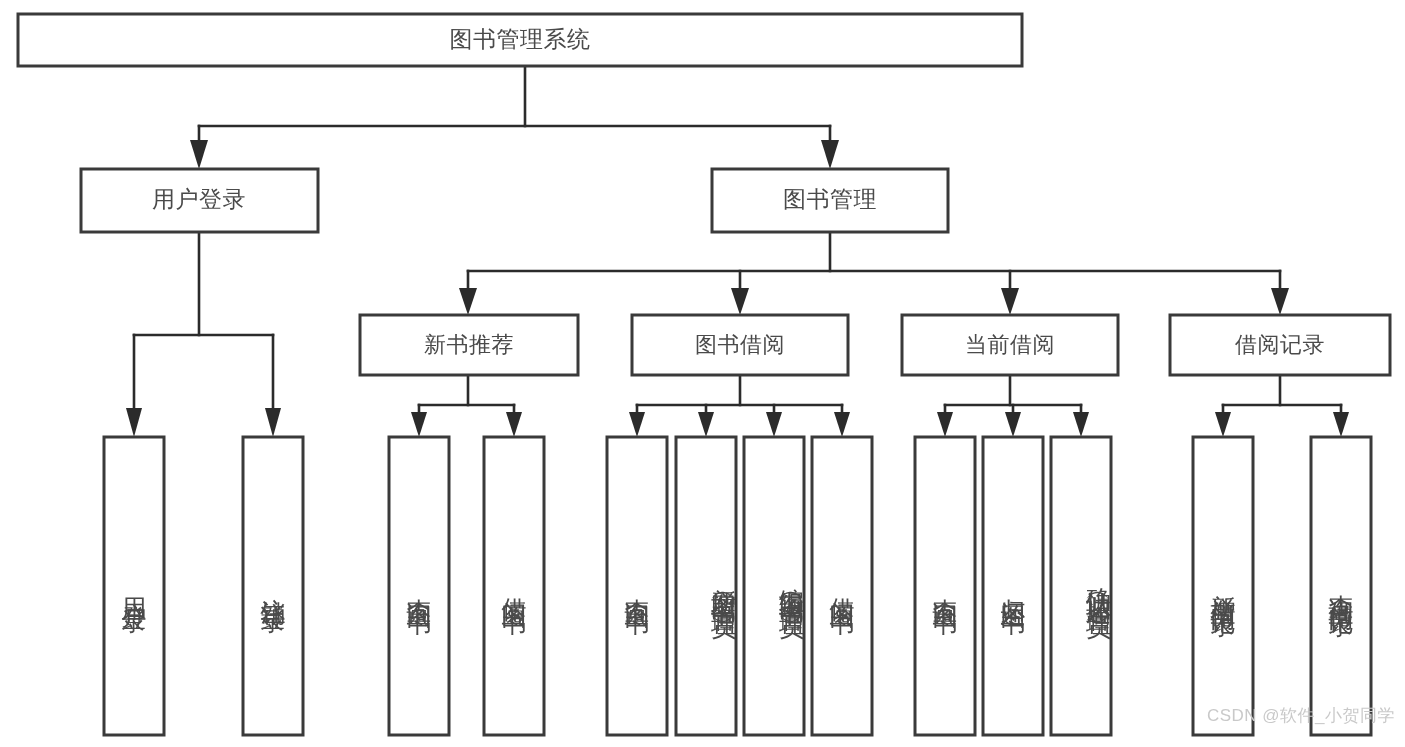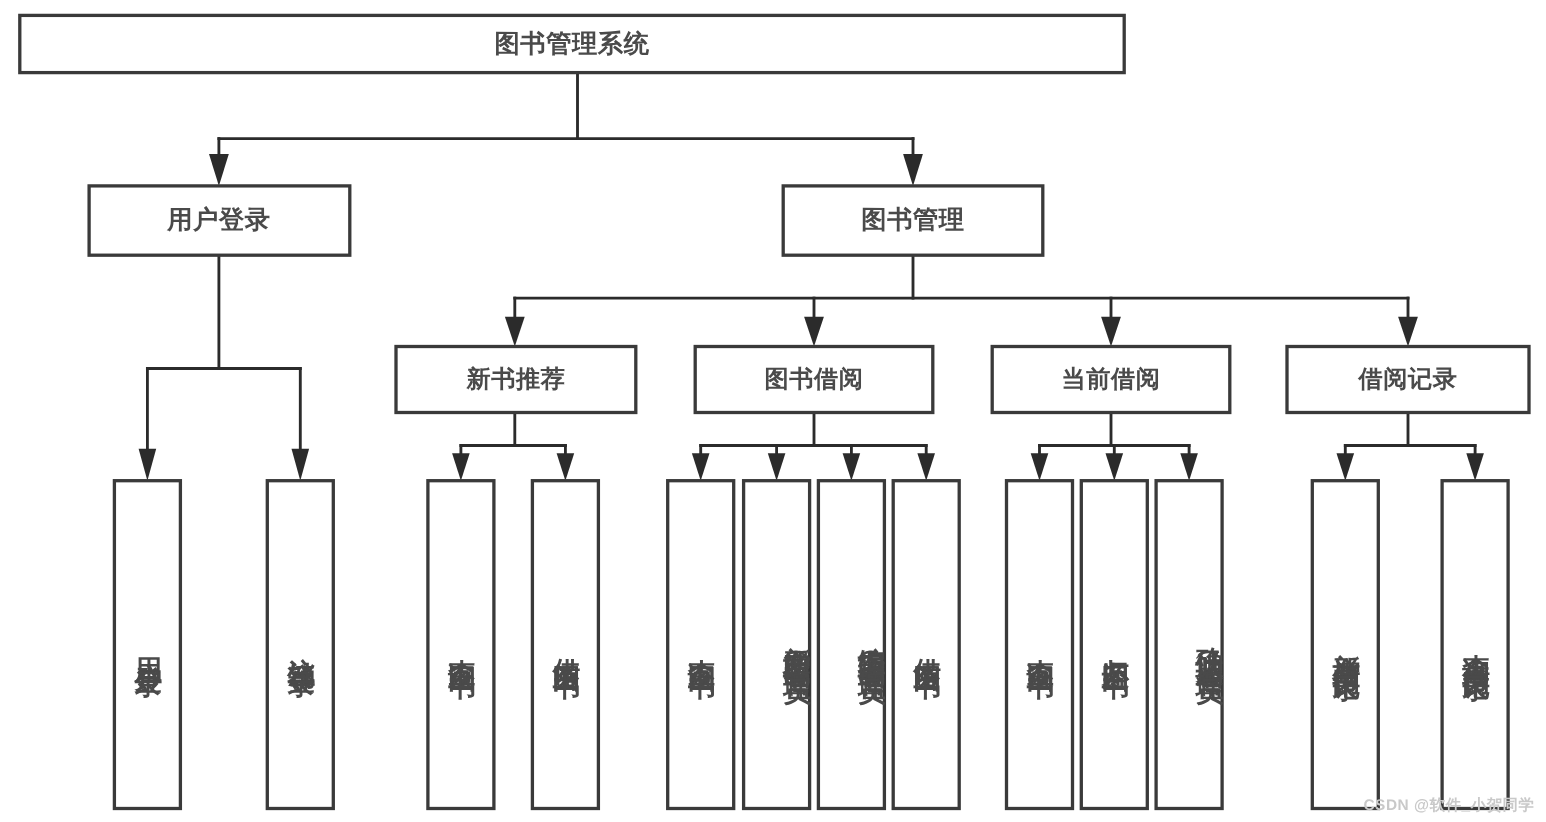--- a/index.html
+++ b/index.html
@@ -12,21 +12,20 @@
     height: 747px;
     font-family: "Liberation Sans", "DejaVu Sans", sans-serif;
     overflow: hidden;
     position: relative;
   }
   #diagram-root {
     position: relative;
     width: 1405px;
     height: 747px;
     background: #ffffff;
-    font-weight: bold;
   }
   svg.flow {
     position: absolute;
     left: 0;
     top: 0;
     width: 1405px;
     height: 747px;
   }
   .node-rect {
     fill: #ffffff;
@@ -66,23 +65,23 @@
     display: flex;
     align-items: center;
     justify-content: center;
     text-align: center;
     white-space: nowrap;
     pointer-events: none;
   }
   .watermark {
     position: absolute;
     right: 10px;
-    bottom: 6px;
-    font-family: "Liberation Sans", "DejaVu Sans", sans-serif;
-    font-size: 14px;
+    bottom: 20px;
+    font-family: "Liberation Sans", "DejaVu Sans", sans-serif;
+    font-size: 17px;
     color: #c9c9c9;
     letter-spacing: 0.5px;
     white-space: nowrap;
   }
 </style>
 </head>
 <body>
 
 <div id="diagram-root">
 

